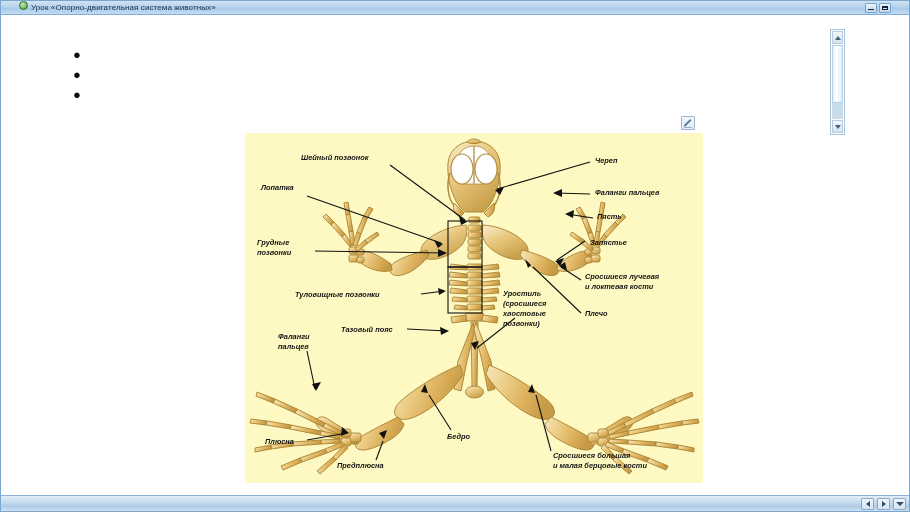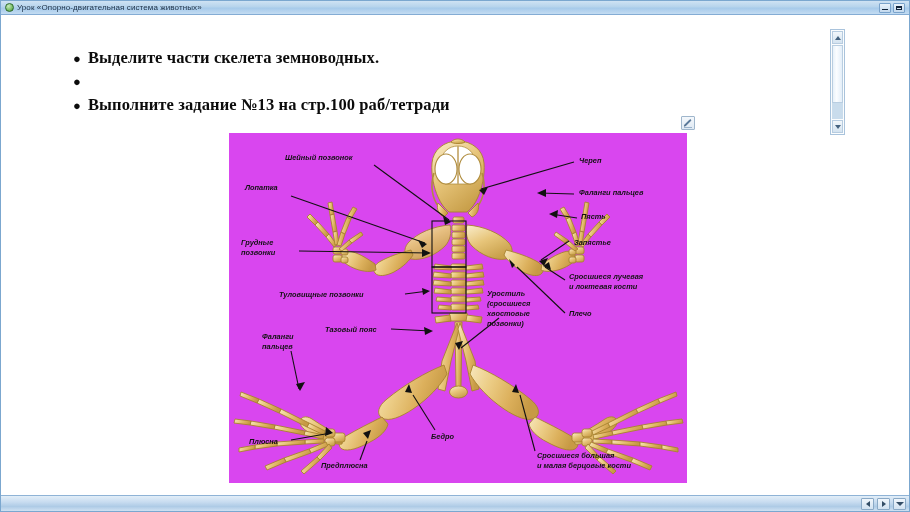--- a/index.html
+++ b/index.html
@@ -23,22 +23,21 @@
 
   
   #title-bar {
     position: relative;
     height: 14px;
     min-height: 14px;
     box-sizing: border-box;
     background: linear-gradient(to bottom, #cfe2f3 0%, #b6d4ec 45%, #a7caea 55%, #c3dcf2 100%);
     border-bottom: 1px solid #84acd4;
     display: flex;
-    align-items: center;
-    padding: 0 2px;
+    padding: 0 16px;
   }
   #app-icon {
     width: 9px; height: 9px;
     margin: 0 3px 0 2px;
     flex: 0 0 auto;
     position: relative;
   }
   #app-icon .globe {
     position: absolute; left: 0; top: 0;
     width: 9px; height: 9px;
@@ -185,25 +184,25 @@
   #sb-lower {
     position: absolute;
     left: 0; right: 0;
     top: 58px; bottom: 0;
     background: #c9dcec;
   }
 
   
   #diagram {
     position: absolute;
-    left: 228px;
+    left: 244px;
     top: 118px;
     width: 458px;
     height: 350px;
-    background: #d946ef;
+    background: #fef9c3;
   }
   #diagram svg { display: block; width: 100%; height: 100%; }
 
   .lbl {
     font-family: "Liberation Sans", sans-serif;
     font-style: italic;
     font-weight: bold;
     font-size: 7.4px;
     fill: #111111;
   }
@@ -269,28 +268,26 @@
         <span class="box"></span>
       </div>
     </div>
   </div>
 
   <div id="content-area">
 
     <div id="slide-text">
       <div class="bullet-line">
         <span class="bullet-dot">●</span>
-        <span>Выделите части скелета земноводных.</span>
       </div>
       <div class="bullet-line">
         <span class="bullet-dot">●</span>
       </div>
       <div class="bullet-line">
         <span class="bullet-dot">●</span>
-        <span>Выполните задание №13 на стр.100 раб/тетради</span>
       </div>
     </div>
 
     <div id="edit-icon-btn">
       <svg width="12" height="12" viewBox="0 0 12 12">
         <path d="M2.5 9.3 L3.4 9.0 L9.0 3.4 L8.1 2.5 L2.5 8.1 Z" fill="#5a7fa8" stroke="#34536f" stroke-width="0.6"></path>
         <rect x="2" y="10" width="8" height="0.8" fill="#8aa6c2"></rect>
       </svg>
     </div>
 

